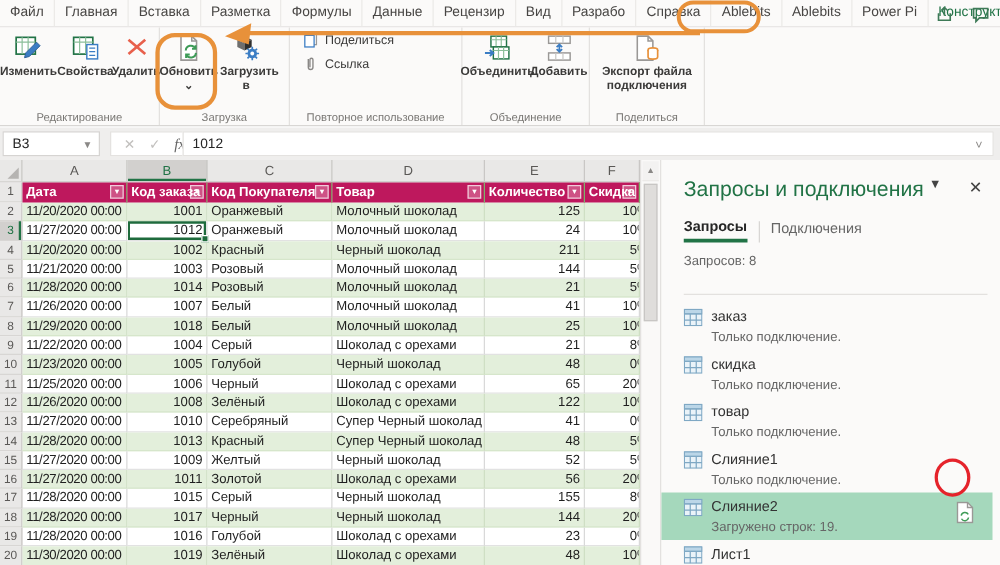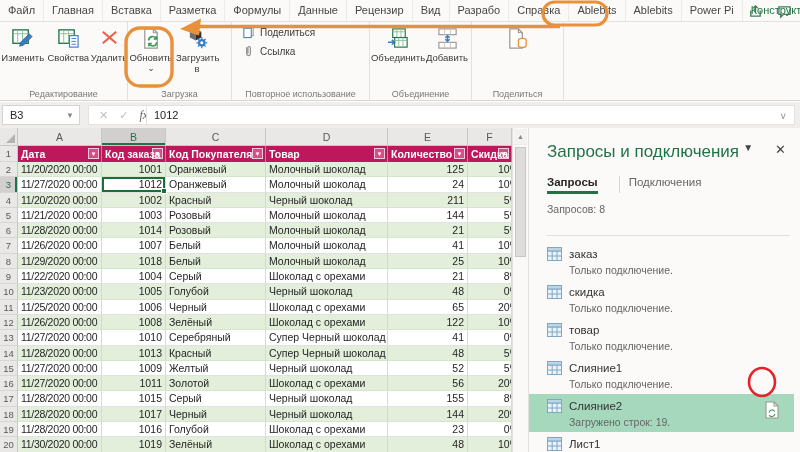--- a/index.html
+++ b/index.html
@@ -17,21 +17,21 @@
   .topicon { width:15px; height:15px; }
 
   
   .ribbon { position:absolute; left:0; top:22px; width:800px; height:79px; background:#FBFAF9;
             border-bottom:1px solid #D8D6D4; display:flex; }
   .rgroup { position:relative; height:100%; border-right:1px solid #E3E1DF; flex:0 0 auto; }
   .rgroup-label { position:absolute; bottom:1px; left:0; right:0; text-align:center;
                   font-size:9px; color:#797774; white-space:nowrap; overflow:hidden; }
   .rbody { display:flex; align-items:flex-start; padding-top:5px; height:62px; }
   .bigbtn { width:46px; display:flex; flex-direction:column; align-items:center; text-align:center;
-            font-size:9.5px; color:#3B3A39; line-height:10.5px; cursor:default; }
+            font-size:9.5px; color:#3B3A39; line-height:10.5px; cursor:default;font-weight:bold; }
   .bigbtn svg { width:23px; height:23px; margin-bottom:3px; flex:0 0 auto; }
   .caret { font-size:9px; color:#3B3A39; line-height:8px; }
   .smallcol { display:flex; flex-direction:column; gap:5px; padding:3px 8px 0 10px; }
   .smallbtn { display:flex; align-items:center; gap:5px; font-size:10px; color:#3B3A39; cursor:default; }
   .smallbtn svg { width:13px; height:14px; }
 
   
   .fxbar { position:absolute; left:0; top:102px; width:800px; height:26px; background:#EFEEED; }
   .namebox { position:absolute; left:2px; top:3px; width:78px; height:20px; background:#fff;
              border:1px solid #D6D4D2; font-size:11px; color:#262626; line-height:18px; padding-left:7px; }
@@ -84,21 +84,21 @@
            line-height:15px; background:#F3F2F1; margin:1px 1px 0 1px; }
   .vs-thumb { margin:2px 2px; height:110px; background:#DFDDDB; border:1px solid #C8C6C4; }
 
   
   .panel { position:absolute; left:528px; top:128px; right:0; bottom:0; background:#FBFAF9;
            border-left:1px solid #E3E1DF; overflow:hidden; }
   .p-title { margin:14px 14px 0 18px; font-size:17px; color:#217346; display:flex; align-items:flex-start; }
   .p-title .t-text { flex:1 1 auto; white-space:nowrap; overflow:hidden; }
   .p-dd { color:#444; font-size:10px; margin-right:22px; }
   .p-close { color:#444; font-size:13px; }
-  .p-tabs { margin:14px 0 0 18px; display:flex; align-items:flex-start; gap:12px; font-size:11.5px; }
+  .p-tabs { margin:14px 0 0 18px; display:flex; align-items:center; gap:0; font-size:11.5px; }
   .p-tab-active { color:#262626; font-weight:bold; border-bottom:3px solid #217346; padding-bottom:3px; }
   .p-tab { color:#666; padding-bottom:5px; margin-left:9px; border-left:1px solid #D8D6D4; padding-left:9px; }
   .p-count { margin:9px 0 0 18px; font-size:10.5px; color:#666; padding-bottom:20px;
              border-bottom:1px solid #E3E1DF; margin-right:10px; }
   .q-list { margin-top:6px; }
   .q-item { padding:5px 6px 4px 18px; position:relative; margin-right:6px; }
   .q-item.selected { background:#A5D8BC; }
   .q-name-row { display:flex; align-items:center; gap:7px; font-size:11.5px; color:#333; }
   .q-name-row svg { flex:0 0 auto; }
   .q-status { margin-left:22px; margin-top:3px; font-size:10.5px; color:#666; }
@@ -245,20 +245,21 @@
 
     <div class="rgroup" style="width:92px;">
       <div class="rbody" style="justify-content:center; width:100%;">
         <div class="bigbtn" style="width:82px">
           <svg viewBox="0 0 24 24">
             <path d="M4 2h9l4 4v16H4z" fill="#fff" stroke="#9A9896" stroke-width="1.3"></path>
             <path d="M13 2v4h4" fill="none" stroke="#9A9896" stroke-width="1.3"></path>
             <ellipse cx="17" cy="13.5" rx="4" ry="1.7" fill="#fff" stroke="#E8913A" stroke-width="1.4"></ellipse>
             <path d="M13 13.5v6c0 .95 1.8 1.7 4 1.7s4-.75 4-1.7v-6" fill="#fff" stroke="#E8913A" stroke-width="1.4"></path>
           </svg>
+          <span style="width:78px">Экспорт файла подключения</span>
         </div>
       </div>
       <div class="rgroup-label">Поделиться</div>
     </div>
 
     <div style="flex:1"></div>
   </div>
 
   <div class="fxbar">
     <div class="namebox">

